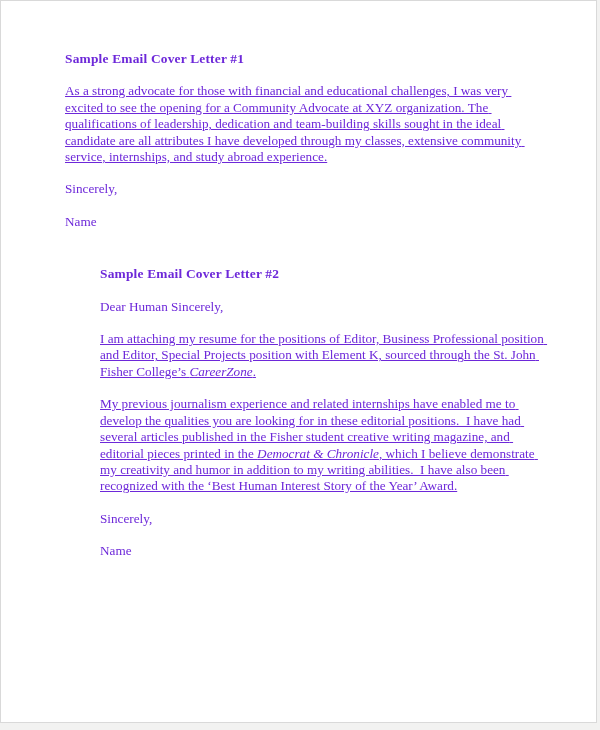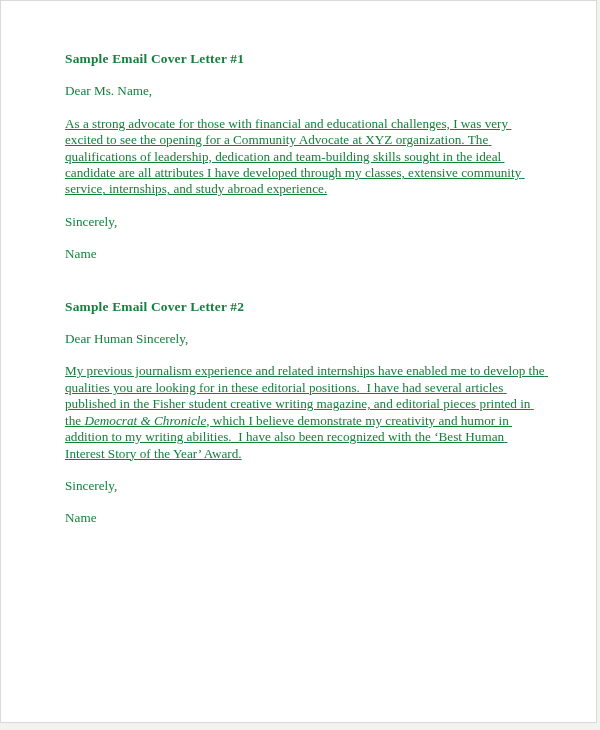--- a/index.html
+++ b/index.html
@@ -17,26 +17,26 @@
     position: absolute;
     top: 0;
     left: 0;
     width: 595px;
     height: 721px;
     background: #ffffff;
     border: 1px solid #d9d9d9;
   }
   .content {
     padding: 50px 50px 0 64px;
-    color: #15803d;
+    color: #6d28d9;
     font-size: 13.2px;
     line-height: 16.4px;
   }
   .letter { display: block; }
-  .letter-2 { margin-top: 36px; }
+  .letter-2 { margin-top: 36px; margin-left: 35px; }
   .title {
     font-size: 13.4px;
     font-weight: bold;
     margin: 0 0 16px 0;
     letter-spacing: 0.2px;
   }
   p.line, p.para {
     margin: 0 0 16px 0;
   }
   p.signature {
@@ -51,32 +51,32 @@
   }
 </style>
 </head>
 <body>
 
 <div class="page">
   <div class="content">
 
     <section class="letter letter-1">
       <h2 class="title">Sample Email Cover Letter #1</h2>
-      <p class="line">Dear Ms. Name,</p>
       <div class="paragraphs">
           <p class="para"><span>As a strong advocate for those with financial and educational challenges, I was very excited to see the opening for a Community Advocate at XYZ organization. The qualifications of leadership, dedication and team-building skills sought in the ideal candidate are all attributes I have developed through my classes, extensive community service, internships, and study abroad experience.</span></p>
         </div>
       <p class="line">Sincerely,</p>
       <p class="line signature">Name</p>
     </section>
 
     <section class="letter letter-2">
       <h2 class="title">Sample Email Cover Letter #2</h2>
       <p class="line">Dear Human Sincerely,</p>
       <div class="paragraphs">
+          <p class="para"><span>I am attaching my resume for the positions of Editor, Business Professional position and Editor, Special Projects position with Element K, sourced through the St. John Fisher College’s </span><span class="italic">CareerZone</span><span>.</span></p>
           <p class="para"><span>My previous journalism experience and related internships have enabled me to develop the qualities you are looking for in these editorial positions.  I have had several articles published in the Fisher student creative writing magazine, and editorial pieces printed in the </span><span class="italic">Democrat &amp; Chronicle</span><span>, which I believe demonstrate my creativity and humor in addition to my writing abilities.  I have also been recognized with the ‘Best Human Interest Story of the Year’ Award.</span></p>
         </div>
       <p class="line">Sincerely,</p>
       <p class="line signature">Name</p>
     </section>
 
   </div>
 </div>
 
 </body></html>

